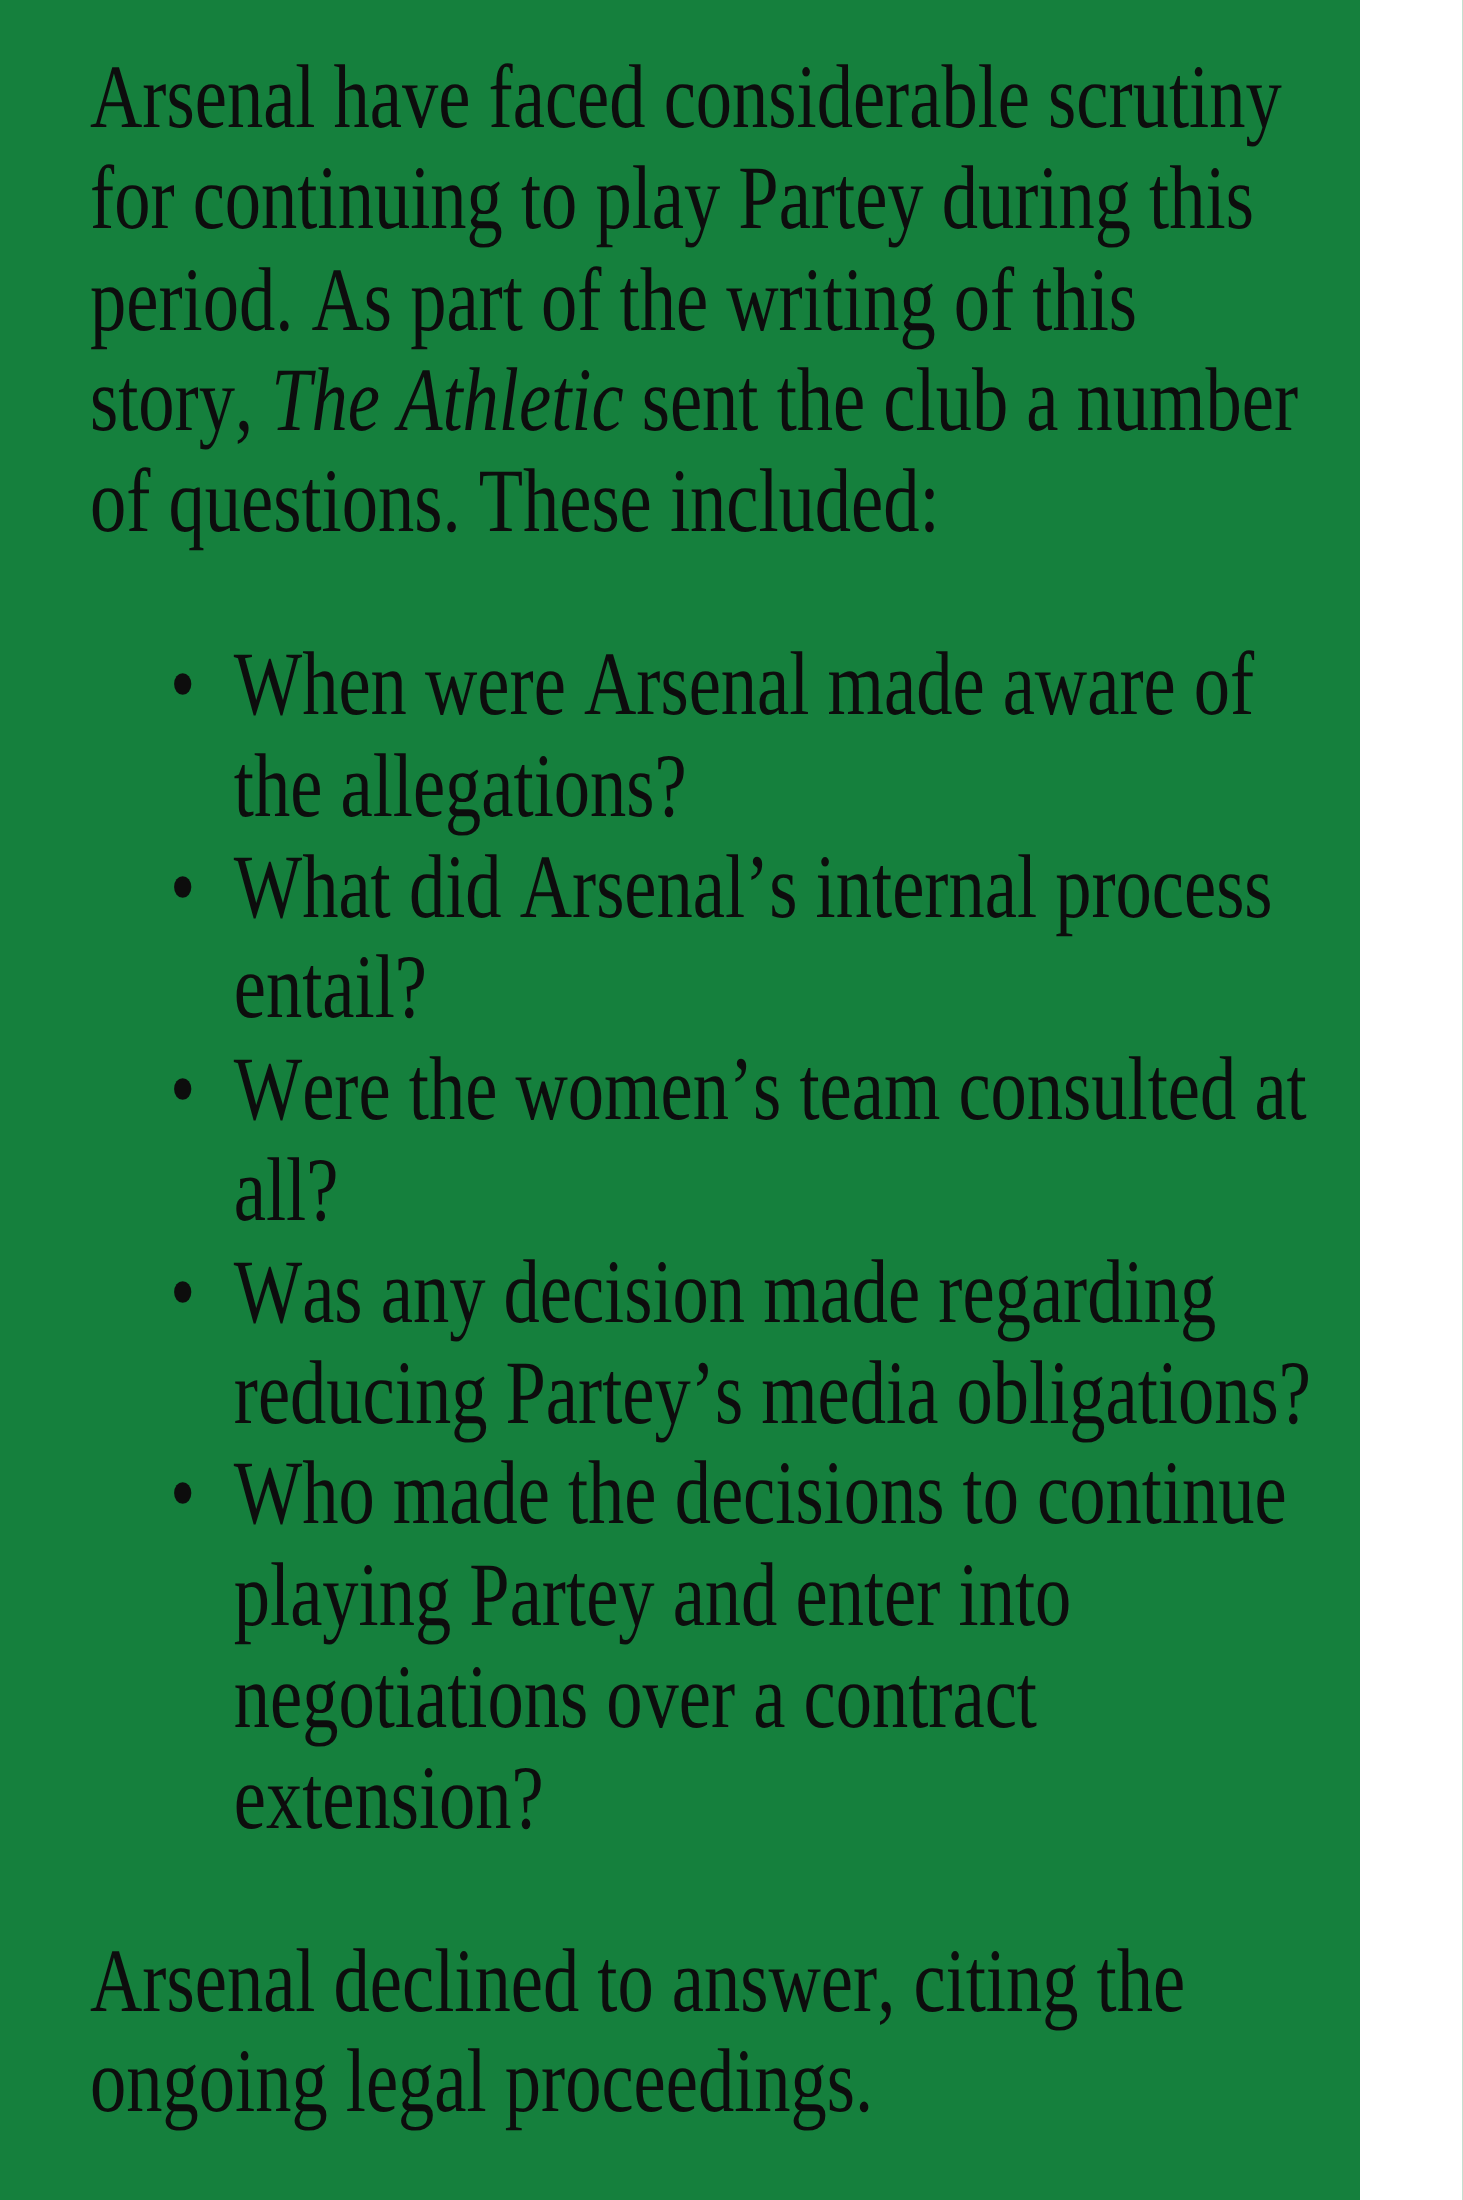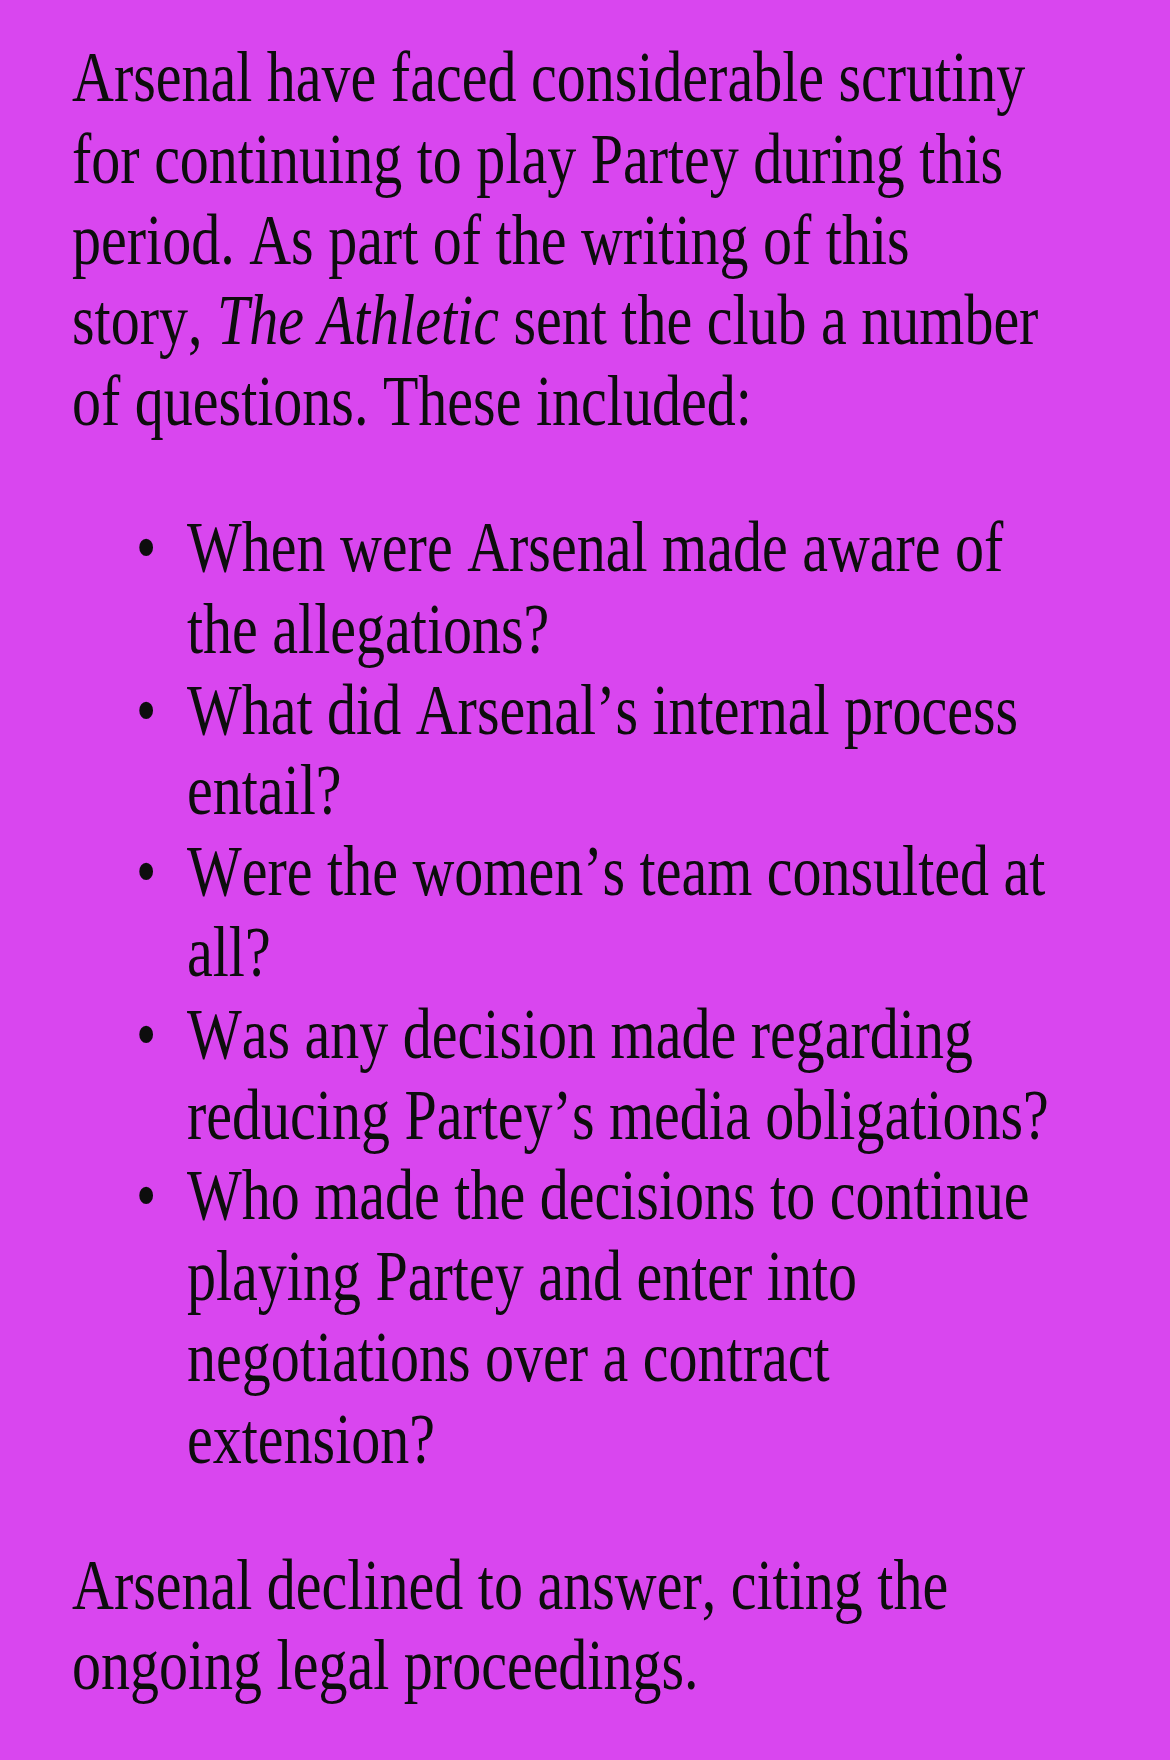--- a/index.html
+++ b/index.html
@@ -3,23 +3,23 @@
 <meta charset="utf-8">
 <style>
   * { box-sizing: border-box; }
   html, body {
     margin: 0;
     padding: 0;
     background: #ffffff;
   }
   .canvas {
     position: relative;
-    width: 1170px;
+    width: 1088px;
     height: 1760px;
-    background: #d946ef;
+    background: #15803d;
     overflow: hidden;
     font-family: "Liberation Serif", "DejaVu Serif", serif;
     text-decoration: underline;
   }
   
   .content {
     position: absolute;
     left: 72px;
     top: 0;
     width: 980px;

